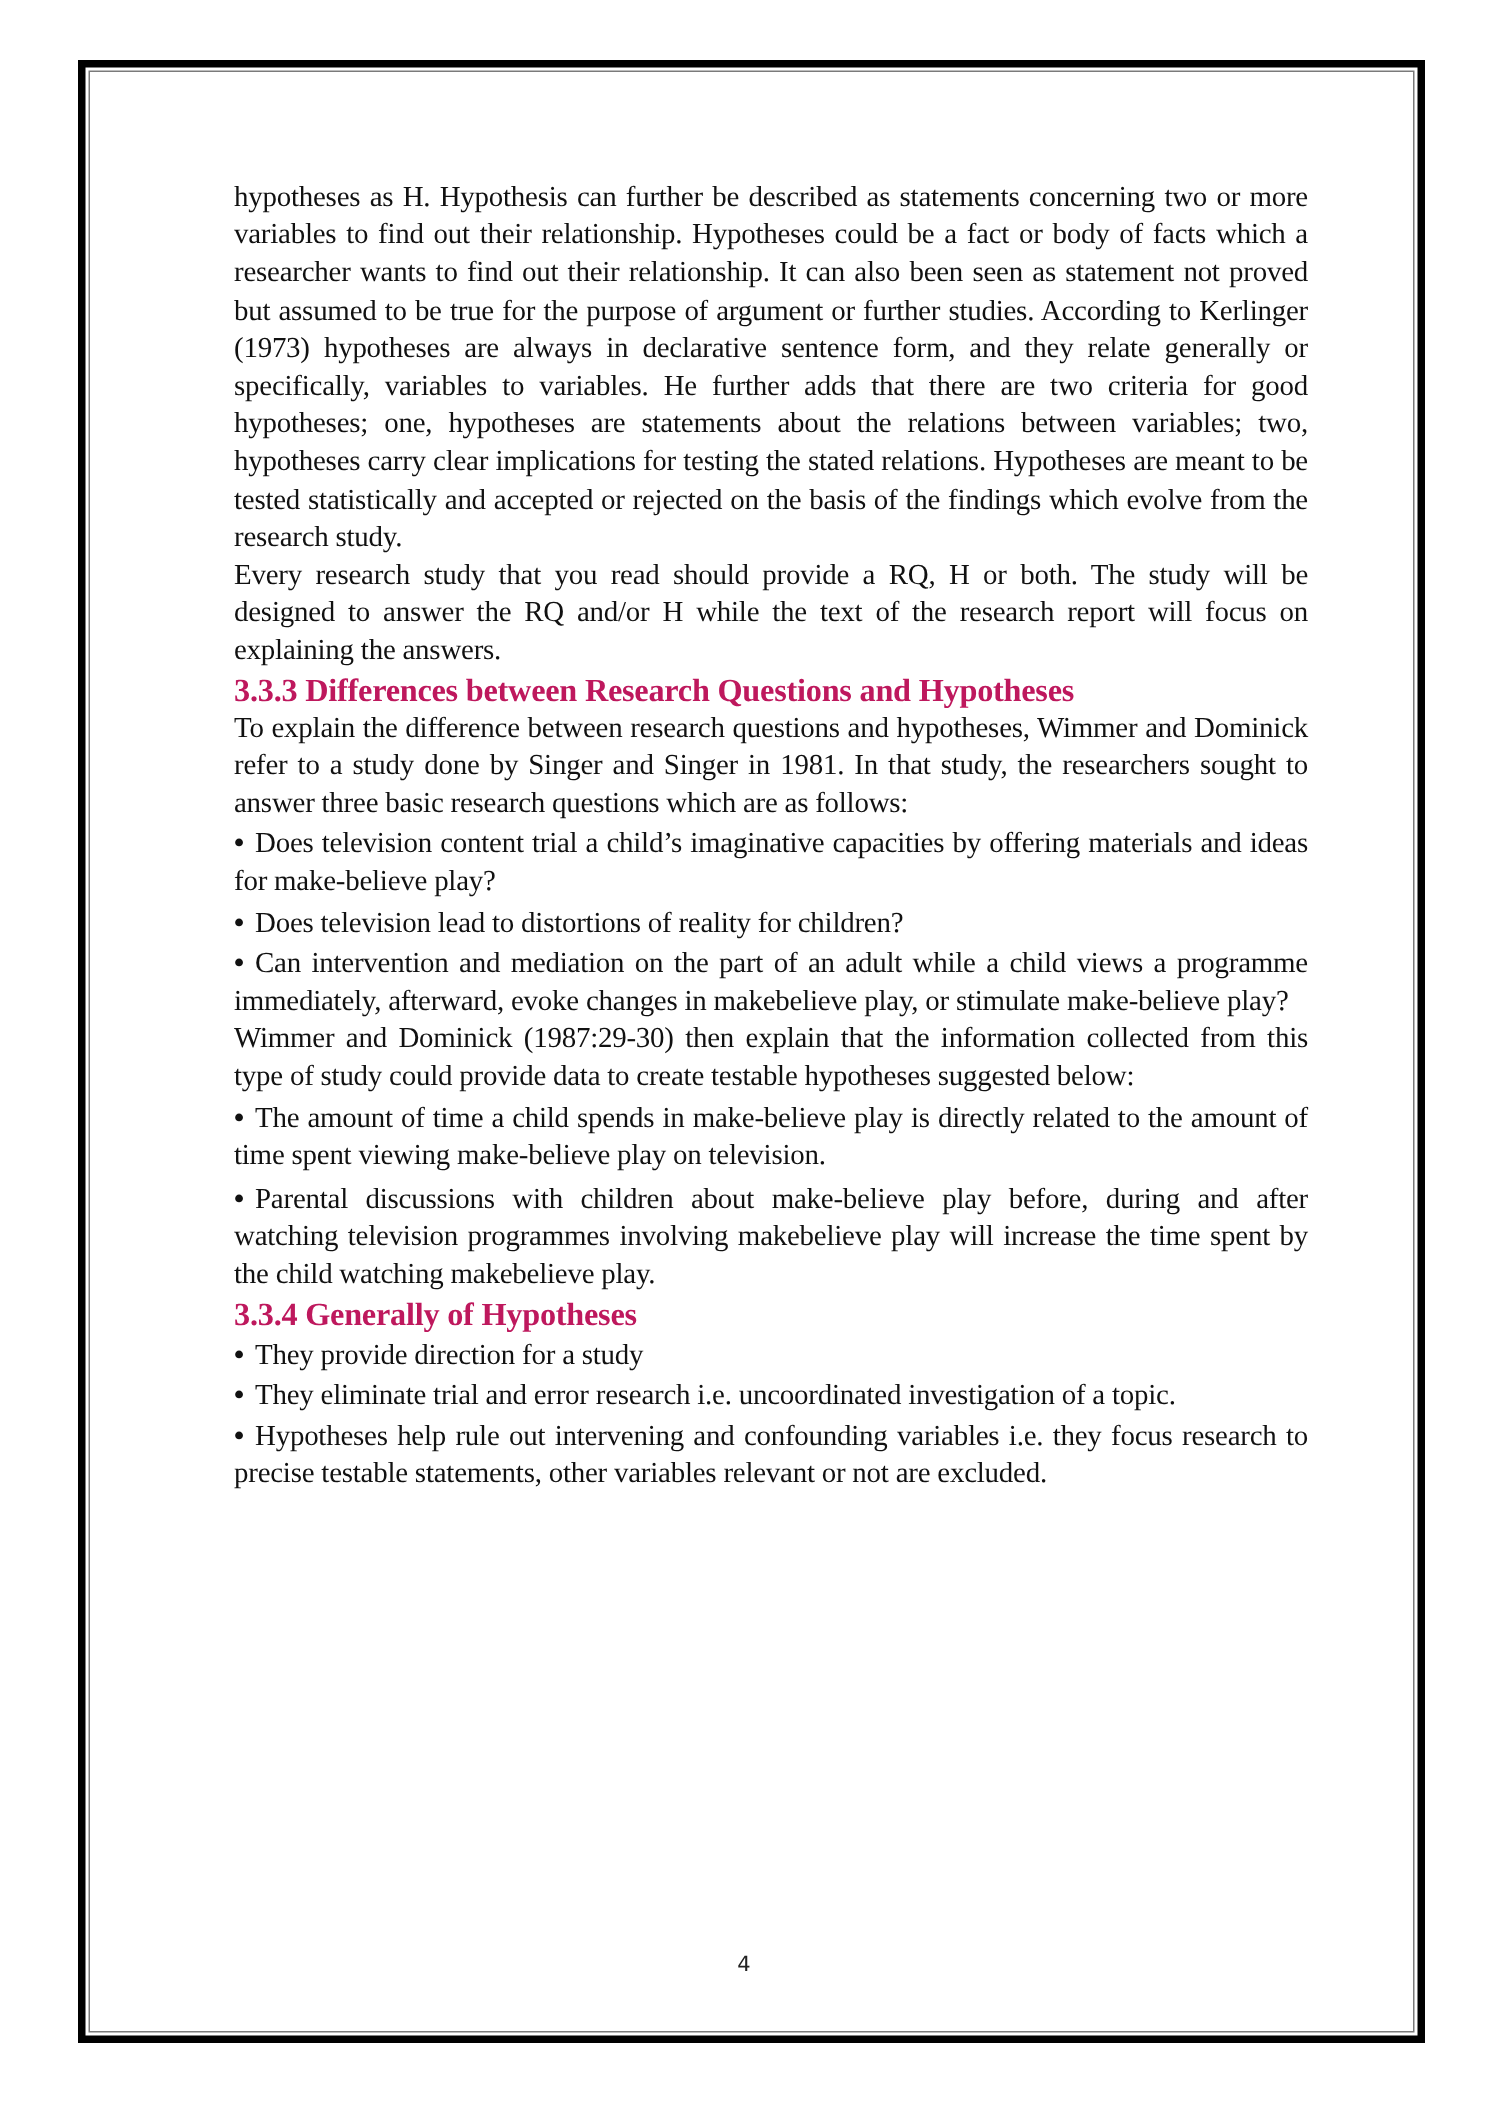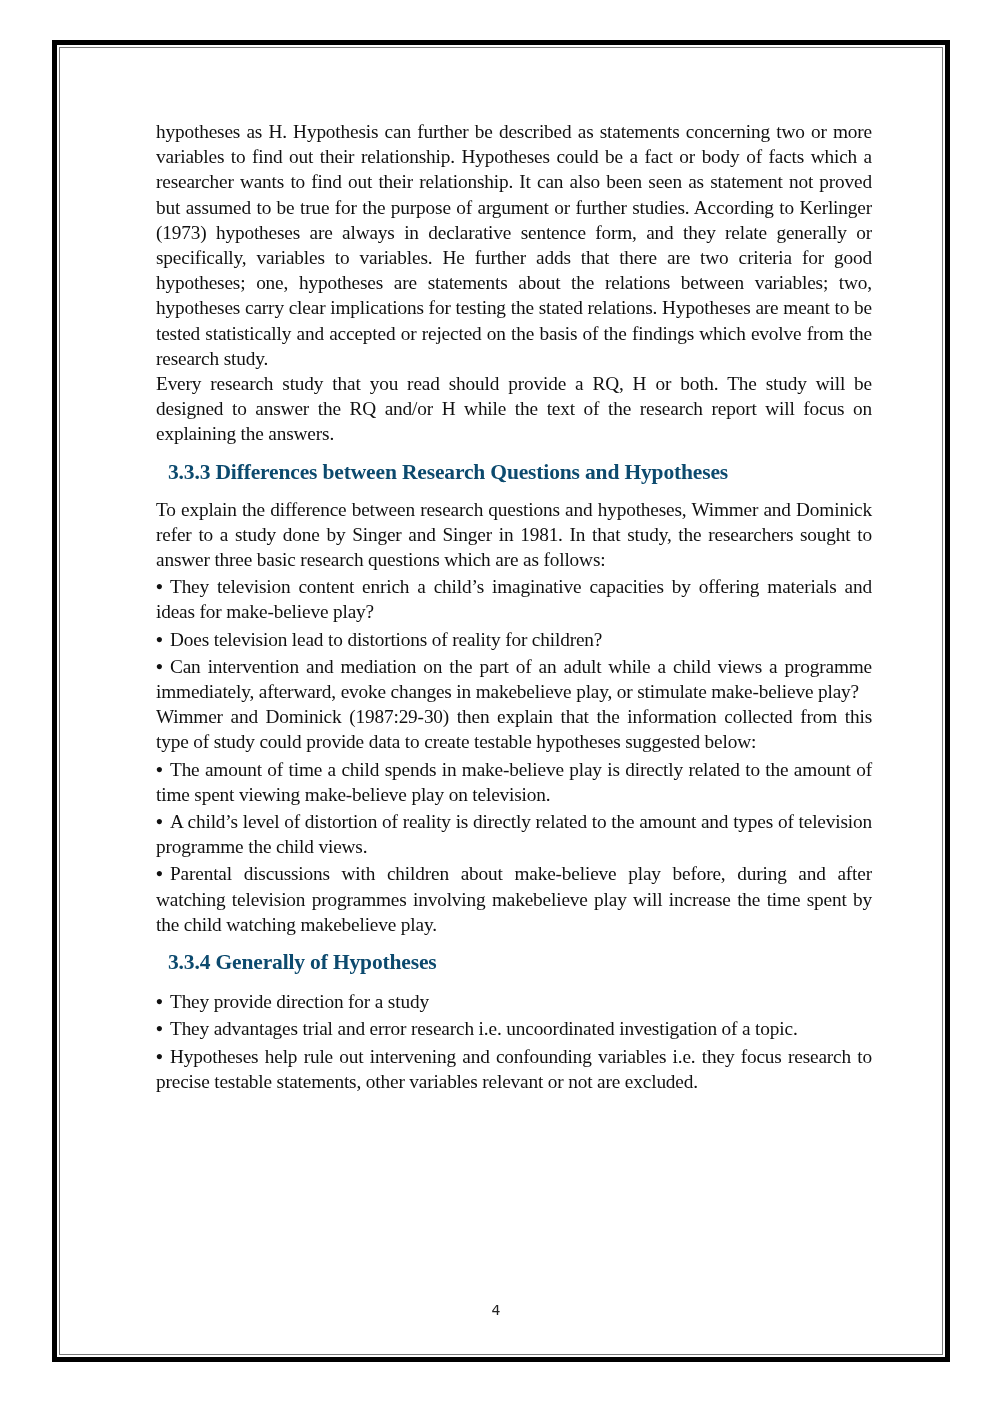--- a/index.html
+++ b/index.html
@@ -12,21 +12,21 @@
     position:absolute; left:2px; top:2px; right:2px; bottom:2px;
     border:1.5px solid #7a7a7a;
   }
   .content {
     position:absolute; left:156px; top:119px; width:716px;
     font-family:Liberation Serif, serif; font-size:19.3px; line-height:25.2px;
     color:#111; letter-spacing:-0.15px;
   }
   .content p { margin:0; text-align:justify; }
   .content h2 {
-    margin:12px; font-size:21.5px; line-height:26px; font-weight:bold; color:#0c4a6e;
+    margin:0; font-size:21.5px; line-height:26px; font-weight:bold; color:#be185d;
   }
   .bullet { margin:0; text-align:justify; }
   .bullet .dot { display:inline-block; width:14px; font-weight:bold; }
   .gap { height:2px; }
   .page-number {
     position:absolute; left:0; width:992px; top:1302px; text-align:center;
     font-family:"DejaVu Sans", sans-serif; font-size:14px; color:#222;
   }
 </style>
 </head>
@@ -36,35 +36,34 @@
   <div class="frame-inner"></div>
 </div>
 
 <div class="content">
   <p>hypotheses as H. Hypothesis can further be described as statements concerning two or more variables to find out their relationship. Hypotheses could be a fact or body of facts which a researcher wants to find out their relationship. It can also been seen as statement not proved but assumed to be true for the purpose of argument or further studies. According to Kerlinger (1973) hypotheses are always in declarative sentence form, and they relate generally or specifically, variables to variables. He further adds that there are two criteria for good hypotheses; one, hypotheses are statements about the relations between variables; two, hypotheses carry clear implications for testing the stated relations. Hypotheses are meant to be tested statistically and accepted or rejected on the basis of the findings which evolve from the research study.</p>
   <p>Every research study that you read should provide a RQ, H or both. The study will be designed to answer the RQ and/or H while the text of the research report will focus on explaining the answers.</p>
 
   <h2>3.3.3 Differences between Research Questions and Hypotheses</h2>
   <p>To explain the difference between research questions and hypotheses, Wimmer and Dominick refer to a study done by Singer and Singer in 1981. In that study, the researchers sought to answer three basic research questions which are as follows:</p>
   <div class="gap"></div>
-  <p class="bullet"><span class="dot">•</span><span>They television content enrich a child’s imaginative capacities by offering materials and ideas for make-believe play?</span></p>
+  <p class="bullet"><span class="dot">•</span><span>Does television content trial a child’s imaginative capacities by offering materials and ideas for make-believe play?</span></p>
   <div class="gap"></div>
   <p class="bullet"><span class="dot">•</span><span>Does television lead to distortions of reality for children?</span></p>
   <div class="gap"></div>
   <p class="bullet"><span class="dot">•</span><span>Can intervention and mediation on the part of an adult while a child views a programme immediately, afterward, evoke changes in makebelieve play, or stimulate make-believe play?</span></p>
   <p>Wimmer and Dominick (1987:29-30) then explain that the information collected from this type of study could provide data to create testable hypotheses suggested below:</p>
   <div class="gap"></div>
   <p class="bullet"><span class="dot">•</span><span>The amount of time a child spends in make-believe play is directly related to the amount of time spent viewing make-believe play on television.</span></p>
   <div class="gap"></div>
-  <p class="bullet"><span class="dot">•</span><span>A child’s level of distortion of reality is directly related to the amount and types of television programme the child views.</span></p>
   <div class="gap"></div>
   <p class="bullet"><span class="dot">•</span><span>Parental discussions with children about make-believe play before, during and after watching television programmes involving makebelieve play will increase the time spent by the child watching makebelieve play.</span></p>
 
   <h2>3.3.4 Generally of Hypotheses</h2>
   <div class="gap"></div>
   <p class="bullet"><span class="dot">•</span><span>They provide direction for a study</span></p>
   <div class="gap"></div>
-  <p class="bullet"><span class="dot">•</span><span>They advantages trial and error research i.e. uncoordinated investigation of a topic.</span></p>
+  <p class="bullet"><span class="dot">•</span><span>They eliminate trial and error research i.e. uncoordinated investigation of a topic.</span></p>
   <div class="gap"></div>
   <p class="bullet"><span class="dot">•</span><span>Hypotheses help rule out intervening and confounding variables i.e. they focus research to precise testable statements, other variables relevant or not are excluded.</span></p>
 </div>
 
 <div class="page-number">4</div>
 
 </body></html>

